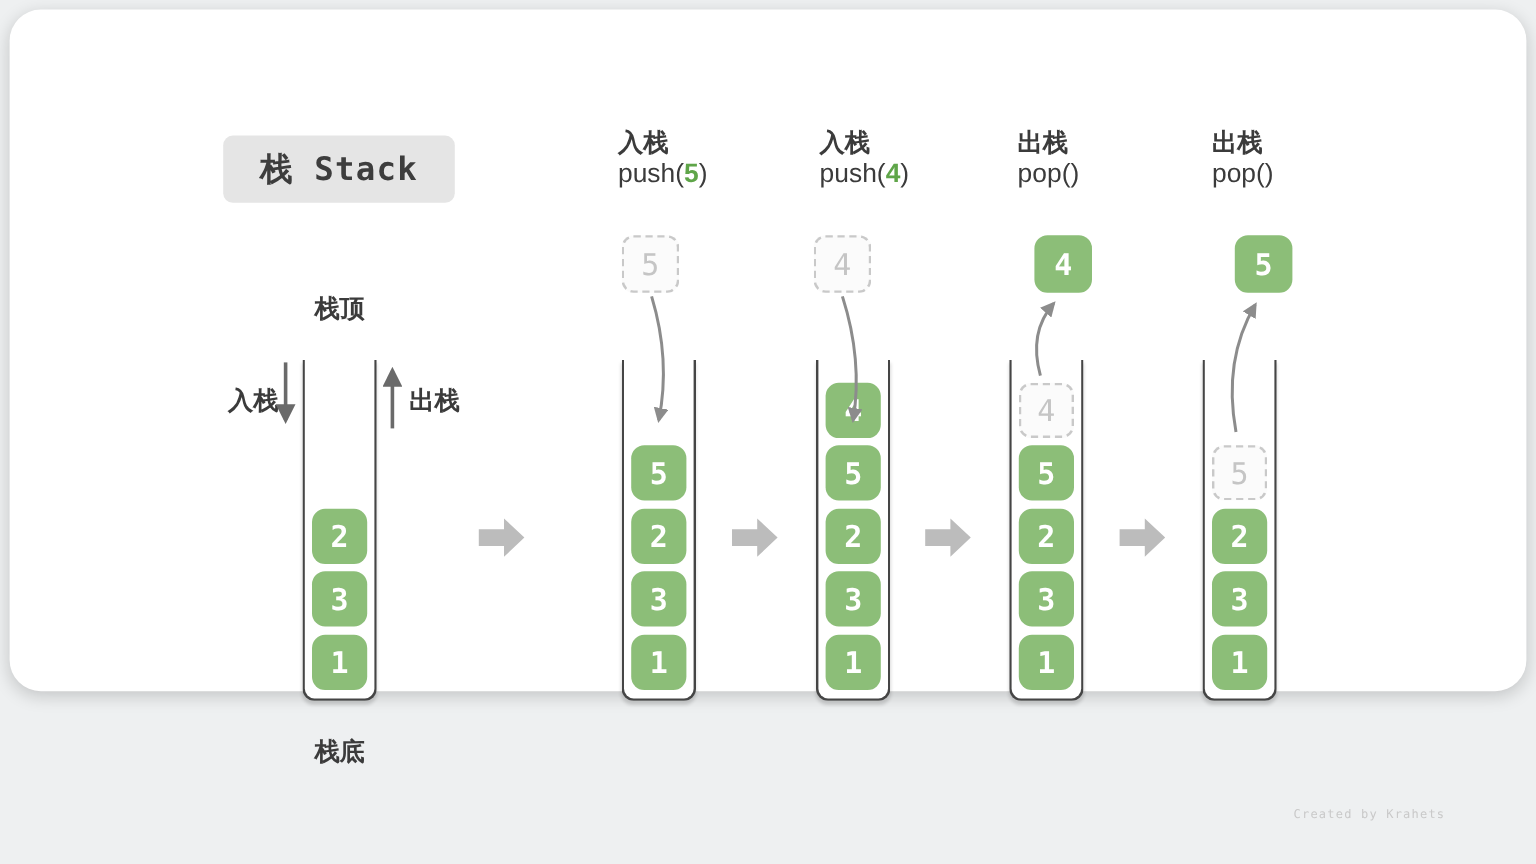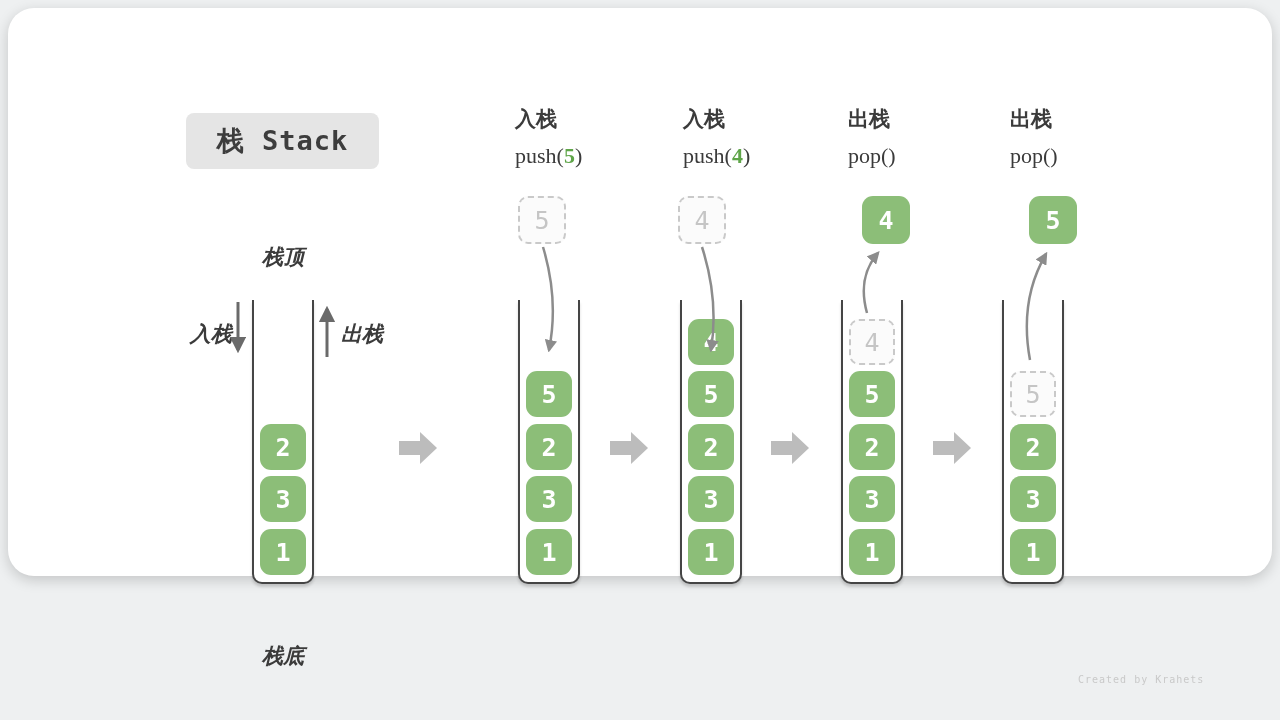--- a/index.html
+++ b/index.html
@@ -15,27 +15,26 @@
     position:absolute; left:186px; top:113px; width:193px; height:56px;
     background:#e5e5e5; border-radius:8px;
     display:flex; align-items:center; justify-content:center;
     font-family:"DejaVu Sans Mono","DejaVu Sans",sans-serif;
     font-size:27px; font-weight:bold; color:#3d3d3d; letter-spacing:1px;
   }
 
   .cn-label {
     position:absolute; font-size:21px; font-weight:bold; color:#3b3b3b;
     text-align:center;
-    font-style:italic;
   }
 
   .op { position:absolute; top:106px; }
   .op-cn { font-size:21px; font-weight:bold; color:#3b3b3b; line-height:26px; }
   .op-code {
-    margin-top:11px; font-family:Liberation Serif, serif;
+    font-family:Liberation Sans, sans-serif;
     font-size:22px; color:#3b3b3b; line-height:26px;text-align:center;
   }
   .op-code .arg { color:var(--code-green,#5fa549); font-weight:bold; }
 
   .stack-col {
     position:absolute; top:300px; width:62px; height:284px;
     border-left:2px solid #454545; border-right:2px solid #454545;
     border-bottom:2px solid #454545; border-radius:0 0 10px 10px;
     background:#ffffff; box-shadow:0 3px 3px rgba(0,0,0,0.15);
   }
@@ -75,21 +74,21 @@
 <body>
 
 <div class="card">
   <div class="layer">
 
     <div class="title-box">
       <span>栈 Stack</span>
     </div>
 
     <div class="cn-label" style="left:252px; top:243px; width:62px;">栈顶</div>
-    <div class="cn-label" style="left:252px; top:642px; width:62px;">栈底</div>
+    <div class="cn-label" style="left:252px; top:612px; width:62px;">栈底</div>
     <div class="cn-label" style="left:170px; top:320px; width:62px; text-align:right;">入栈</div>
     <div class="cn-label" style="left:341px; top:320px; width:62px; text-align:left;">出栈</div>
 
     <div class="op" style="left:515px;">
       <div class="op-cn">入栈</div>
       <div class="op-code"><span>push(</span><span class="arg">5</span><span>)</span></div>
     </div>
     <div class="op" style="left:683px;">
       <div class="op-cn">入栈</div>
       <div class="op-code"><span>push(</span><span class="arg">4</span><span>)</span></div>

